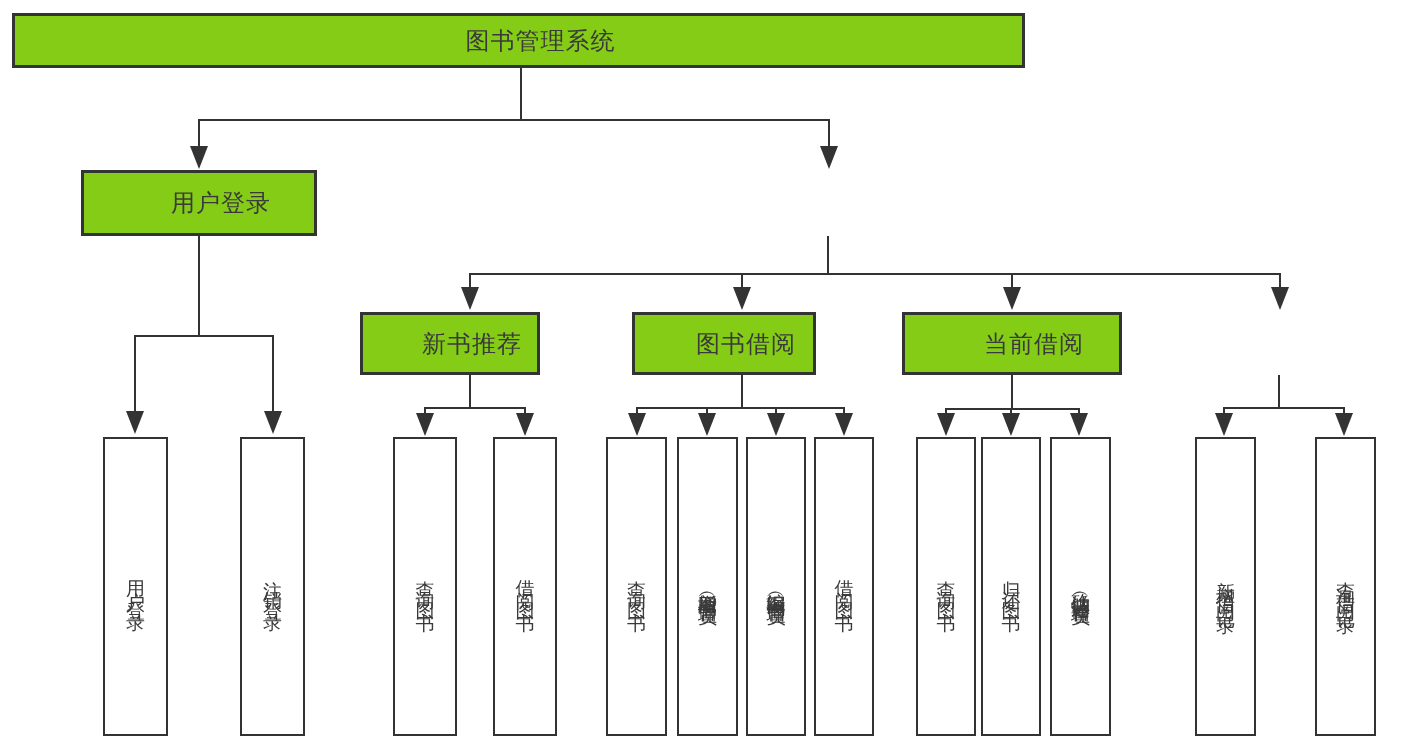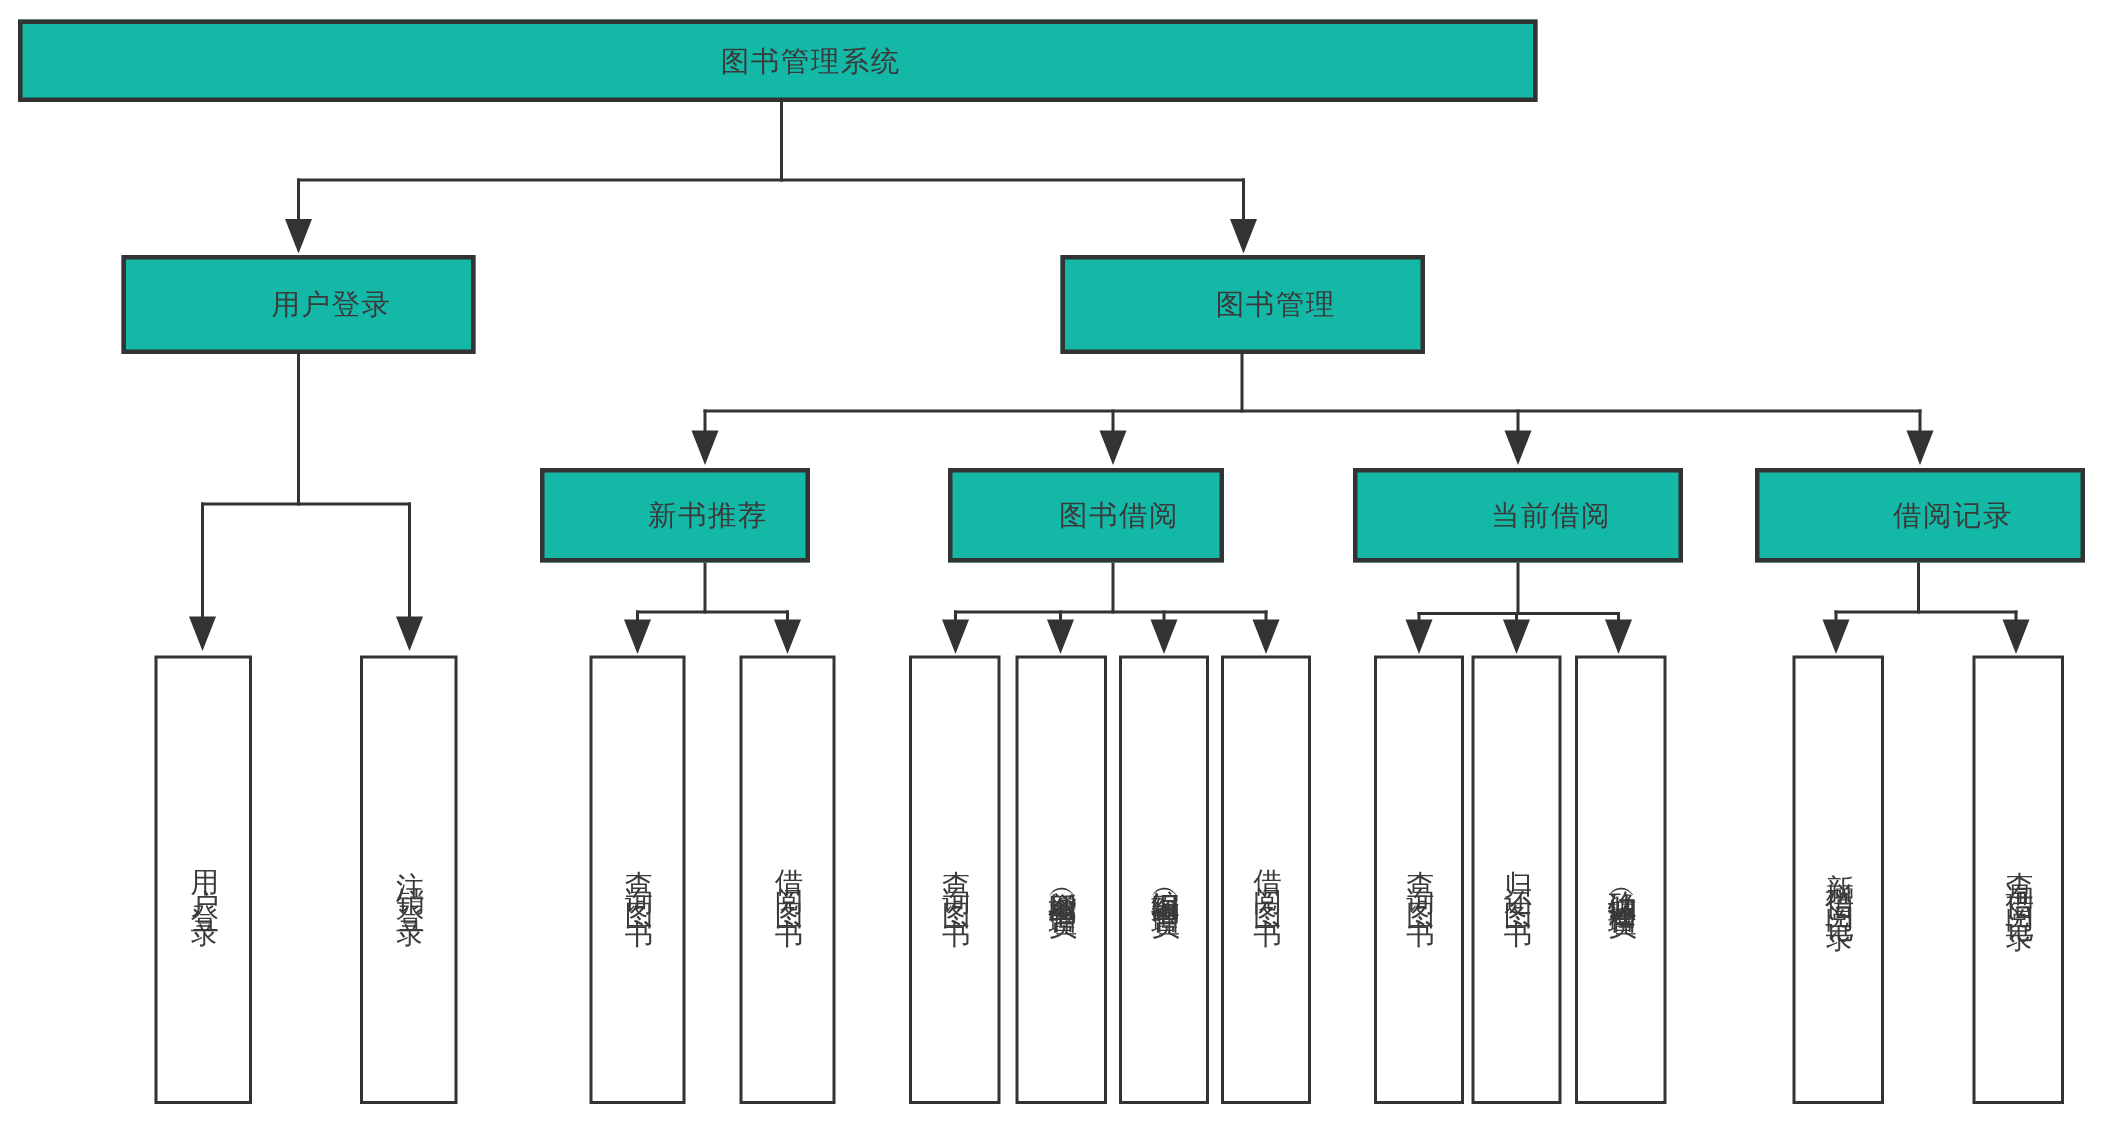--- a/index.html
+++ b/index.html
@@ -1,23 +1,23 @@
 <!DOCTYPE html>
 <html><head>
 <meta charset="utf-8">
 <style>
   html,body{margin:0;padding:0;background:#ffffff;}
   .canvas{
     position:relative;width:1405px;height:747px;background:#ffffff;
     font-family:"Liberation Sans",sans-serif;color:#3a3a3a;overflow:hidden;
   }
   .box{
-    position:absolute;background:#14b8a6;border:3px solid #333333;
+    position:absolute;background:#84cc16;border:3px solid #333333;
     display:flex;align-items:center;justify-content:center;
-    font-size:19px;letter-spacing:1px;box-sizing:border-box;z-index:2;padding-left:44px;
+    font-size:24px;letter-spacing:1px;box-sizing:border-box;z-index:2;padding-left:44px;
   }
   .leaf{
     position:absolute;top:437px;height:299px;background:#ffffff;
     border:2px solid #333333;box-sizing:border-box;z-index:2;
     display:flex;align-items:center;justify-content:center;
     writing-mode:vertical-rl;text-orientation:mixed;
     font-size:19px;
   }
   .ls-a{letter-spacing:11px;}
   .ls-b{letter-spacing:7px;}
@@ -118,26 +118,24 @@
   }
 </style>
 </head>
 <body>
 
 <div class="canvas">
 
   <div class="box" id="b-root">图书管理系统</div>
 
   <div class="box" id="b-user-login">用户登录</div>
-  <div class="box" id="b-book-mgmt">图书管理</div>
 
   <div class="box" id="b-new-book">新书推荐</div>
   <div class="box" id="b-book-borrow">图书借阅</div>
   <div class="box" id="b-current-borrow">当前借阅</div>
-  <div class="box" id="b-borrow-record">借阅记录</div>
 
   <div class="leaf ls-a" id="l-login">用户登录</div>
   <div class="leaf ls-a" id="l-logout">注销登录</div>
 
   <div class="leaf ls-a" id="l-nb-query">查询图书</div>
   <div class="leaf ls-a" id="l-nb-borrow">借阅图书</div>
 
   <div class="leaf ls-a" id="l-bb-query">查询图书</div>
   <div class="leaf ls-c" id="l-bb-add">新增图书（管理员）</div>
   <div class="leaf ls-c" id="l-bb-edit">编辑图书（管理员）</div>

